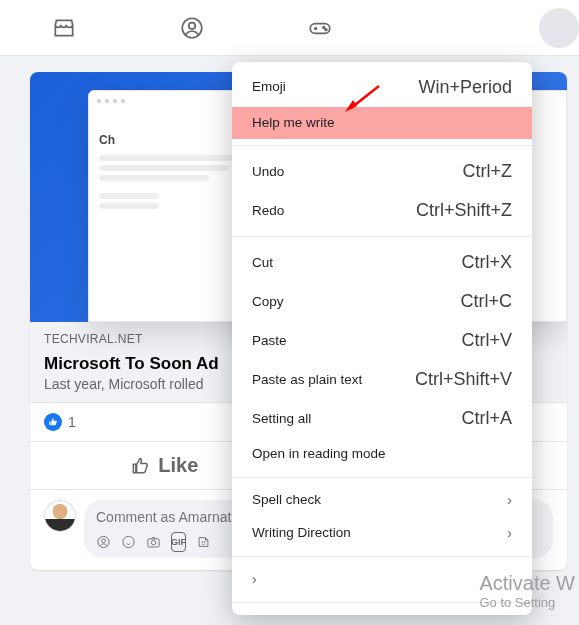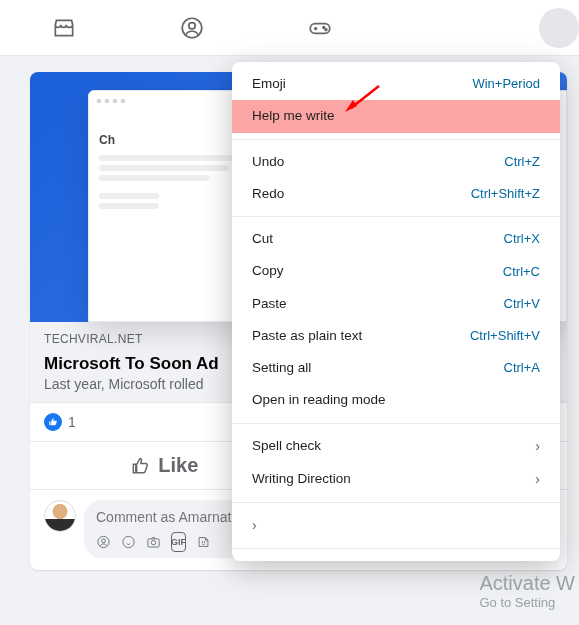--- a/index.html
+++ b/index.html
@@ -163,36 +163,36 @@
   }
   .compose-icons svg{ width:18px;height:18px; stroke:#65676b; fill:none; stroke-width:1.4;}
   .gif-box{
     font-size:9px; font-weight:700; border:1.4px solid #65676b;
     border-radius:4px; padding:0 2px; line-height:14px;
   }
   
   .context-menu {
     position:absolute;
     top:62px; left:232px;
-    width:328px;
+    width:300px;
     background:#fff;
     border-radius:8px;
     box-shadow:0 8px 30px rgba(0,0,0,.25);
     padding:6px 0;
     font-size:13.5px;
     color:#1f1f1f;
   }
   .menu-item {
     display:flex; justify-content:space-between; align-items:center;
     padding:6px 20px;
     cursor:default;
     line-height:1.5;
   }
   .menu-item.hover { background:#fca5a5; }
-  .menu-item .shortcut { color:#0369a1; font-size:13px; }
+  .menu-item .shortcut { color:#404040; font-size:18px; }
   .menu-item .chev { color:#5f6368; font-size:14px; }
   .menu-sep { height:1px; background:#e8eaed; margin:6px 0; }
   .menu-item .leading {
     display:flex; align-items:center; gap:10px;
   }
   .adblock-dot{
     width:14px;height:14px;border-radius:50%;
     background:#ef3e36; position:relative;
   }
   .adblock-dot::after{

